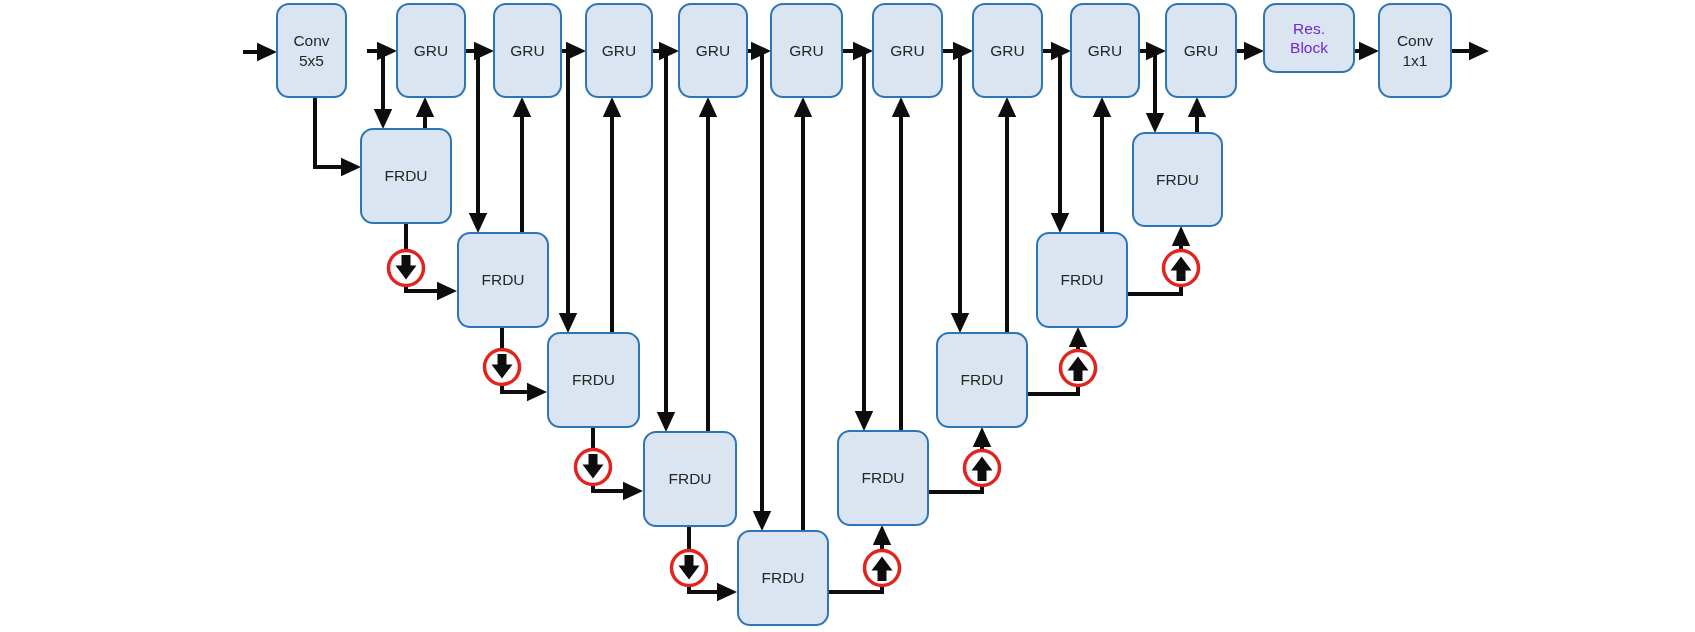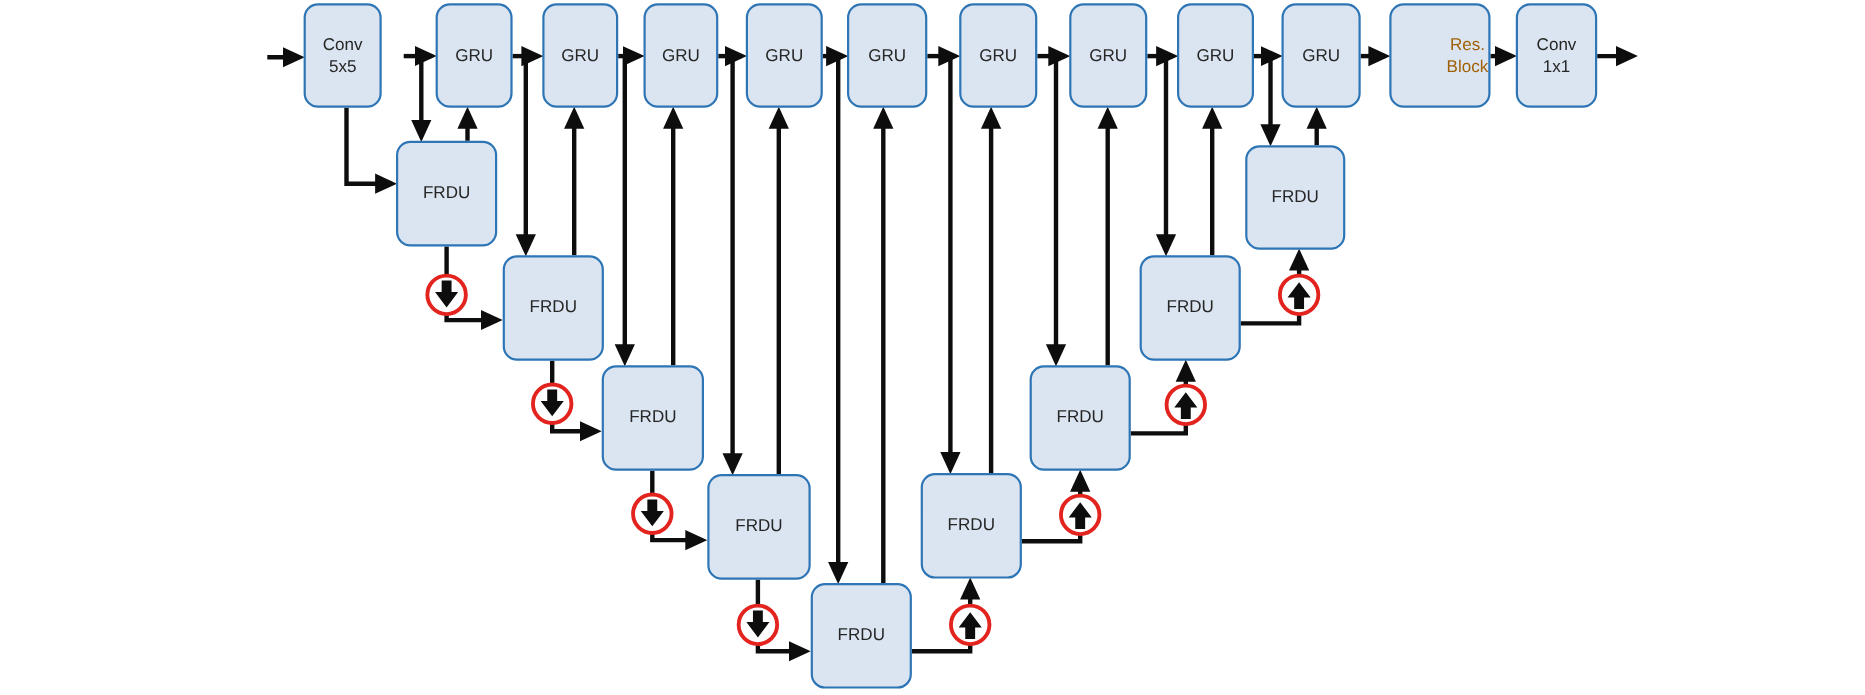--- a/index.html
+++ b/index.html
@@ -139,21 +139,21 @@
 5x5</span></div>
       <div class="node" style="left: 396px; top: 3px; width: 70px; height: 95px; background: rgb(219, 229, 241); border-color: rgb(46, 117, 181); color: rgb(38, 38, 38);"><span>GRU</span></div>
       <div class="node" style="left: 493px; top: 3px; width: 69px; height: 95px; background: rgb(219, 229, 241); border-color: rgb(46, 117, 181); color: rgb(38, 38, 38);"><span>GRU</span></div>
       <div class="node" style="left: 585px; top: 3px; width: 68px; height: 95px; background: rgb(219, 229, 241); border-color: rgb(46, 117, 181); color: rgb(38, 38, 38);"><span>GRU</span></div>
       <div class="node" style="left: 678px; top: 3px; width: 70px; height: 95px; background: rgb(219, 229, 241); border-color: rgb(46, 117, 181); color: rgb(38, 38, 38);"><span>GRU</span></div>
       <div class="node" style="left: 770px; top: 3px; width: 73px; height: 95px; background: rgb(219, 229, 241); border-color: rgb(46, 117, 181); color: rgb(38, 38, 38);"><span>GRU</span></div>
       <div class="node" style="left: 872px; top: 3px; width: 71px; height: 95px; background: rgb(219, 229, 241); border-color: rgb(46, 117, 181); color: rgb(38, 38, 38);"><span>GRU</span></div>
       <div class="node" style="left: 972px; top: 3px; width: 71px; height: 95px; background: rgb(219, 229, 241); border-color: rgb(46, 117, 181); color: rgb(38, 38, 38);"><span>GRU</span></div>
       <div class="node" style="left: 1070px; top: 3px; width: 70px; height: 95px; background: rgb(219, 229, 241); border-color: rgb(46, 117, 181); color: rgb(38, 38, 38);"><span>GRU</span></div>
       <div class="node" style="left: 1165px; top: 3px; width: 72px; height: 95px; background: rgb(219, 229, 241); border-color: rgb(46, 117, 181); color: rgb(38, 38, 38);"><span>GRU</span></div>
-      <div class="node" style="left: 1263px; top: 3px; width: 92px; height: 95px; background: rgb(219, 229, 241); border-color: rgb(46, 117, 181); color: #a16207; justify-content: flex-end;"><span>Res.
+      <div class="node" style="left: 1263px; top: 3px; width: 92px; height: 70px; background: rgb(219, 229, 241); border-color: rgb(46, 117, 181); color: #6d28d9;"><span>Res.
 Block</span></div>
       <div class="node" style="left: 1378px; top: 3px; width: 74px; height: 95px; background: rgb(219, 229, 241); border-color: rgb(46, 117, 181); color: rgb(38, 38, 38);"><span>Conv
 1x1</span></div>
       <div class="node" style="left: 360px; top: 128px; width: 92px; height: 96px; background: rgb(219, 229, 241); border-color: rgb(46, 117, 181); color: rgb(38, 38, 38);"><span>FRDU</span></div>
       <div class="node" style="left: 457px; top: 232px; width: 92px; height: 96px; background: rgb(219, 229, 241); border-color: rgb(46, 117, 181); color: rgb(38, 38, 38);"><span>FRDU</span></div>
       <div class="node" style="left: 547px; top: 332px; width: 93px; height: 96px; background: rgb(219, 229, 241); border-color: rgb(46, 117, 181); color: rgb(38, 38, 38);"><span>FRDU</span></div>
       <div class="node" style="left: 643px; top: 431px; width: 94px; height: 96px; background: rgb(219, 229, 241); border-color: rgb(46, 117, 181); color: rgb(38, 38, 38);"><span>FRDU</span></div>
       <div class="node" style="left: 737px; top: 530px; width: 92px; height: 96px; background: rgb(219, 229, 241); border-color: rgb(46, 117, 181); color: rgb(38, 38, 38);"><span>FRDU</span></div>
       <div class="node" style="left: 837px; top: 430px; width: 92px; height: 96px; background: rgb(219, 229, 241); border-color: rgb(46, 117, 181); color: rgb(38, 38, 38);"><span>FRDU</span></div>
       <div class="node" style="left: 936px; top: 332px; width: 92px; height: 96px; background: rgb(219, 229, 241); border-color: rgb(46, 117, 181); color: rgb(38, 38, 38);"><span>FRDU</span></div>

